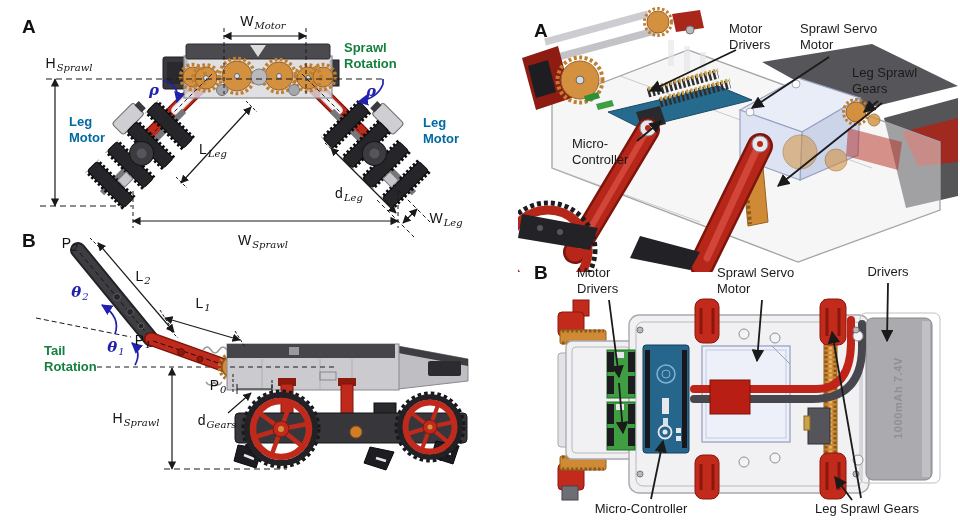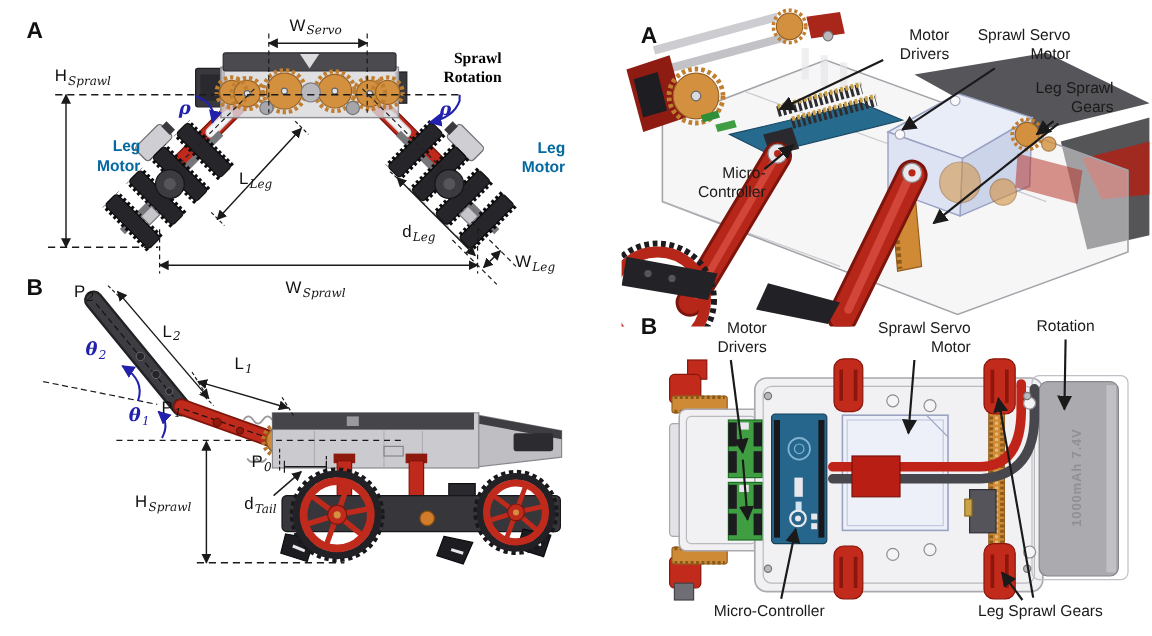--- a/index.html
+++ b/index.html
@@ -1,23 +1,23 @@
 <!DOCTYPE html>
 <html><head>
 <meta charset="utf-8">
 <style>
   html,body { margin:0; padding:0; background:#fff; }
   .stage { position:relative; width:960px; height:530px; background:#ffffff; overflow:hidden;
            font-family:"Liberation Sans",sans-serif; }
   .stage svg.art { position:absolute; left:0; top:0; }
-  .lbl { position:absolute; transform:translate(-50%,-50%); text-align:right;
+  .lbl { position:absolute; transform:translate(-50%,-50%); text-align:left;
          font:600 13px/1.22 "Liberation Sans",sans-serif; color:#1a1a1a; }
   .plain { font-weight:400; }
   .nowrap { white-space:nowrap; }
-  .blue { color:#000000;font-family:Liberation Serif, serif; }
+  .blue { color:#15803d; }
   .redlbl { color:#0369a1; }
   .tag { position:absolute; font:bold 19px "Liberation Sans",sans-serif; color:#111; }
   .vlab { position:absolute; transform:translate(-50%,-50%); white-space:nowrap;
           font:400 14px "Liberation Sans",sans-serif; color:#111; }
   .vlab .vs { font:italic 10px "DejaVu Serif",serif; vertical-align:-3px; margin-left:1px; }
   .gk { font:italic 600 15px "DejaVu Serif",serif; color:#2121ad; }
   .gk .vs { font:italic 10px "DejaVu Serif",serif; vertical-align:-3px; color:#2121ad; }
   .batt-print { position:absolute; transform:translate(-50%,-50%) rotate(-90deg);
                 font:600 11px "Liberation Sans",sans-serif; color:#8f8f96;
                 letter-spacing:.6px; white-space:nowrap; }
@@ -445,50 +445,51 @@
     <line x1="619" y1="383" x2="623" y2="433" marker-end="url(#mA)"></line>
     <line x1="762" y1="300" x2="757" y2="361" marker-end="url(#mA)"></line>
     <line x1="888" y1="283" x2="887" y2="341" marker-end="url(#mA)"></line>
     <line x1="651" y1="499" x2="663" y2="441" marker-end="url(#mA)"></line>
     <line x1="861" y1="498" x2="832" y2="332" marker-end="url(#mA)"></line>
     <line x1="852" y1="500" x2="835" y2="477" marker-end="url(#mA)"></line>
   </g>
 </svg>
 
 <div class="tag" style="left:22px;top:16px">A</div>
-<div class="vlab" style="left:263px;top:22px"><span>W</span><span class="vs">Servo</span></div>
+<div class="vlab" style="left:263px;top:22px"><span>W</span><span class="vs">Motor</span></div>
 <div class="lbl blue" style="left:381px;top:56px;width:74px">Sprawl Rotation</div>
 <div class="vlab" style="left:69px;top:64px"><span>H</span><span class="vs">Sprawl</span></div>
 <div class="vlab gk" style="left:154px;top:90px">ρ</div>
 <div class="vlab gk" style="left:371px;top:91px">ρ</div>
 <div class="lbl redlbl" style="left:93px;top:130px;width:48px">Leg Motor</div>
 <div class="lbl redlbl" style="left:447px;top:131px;width:48px">Leg Motor</div>
 <div class="vlab" style="left:213px;top:150px"><span>L</span><span class="vs">Leg</span></div>
 <div class="vlab" style="left:349px;top:194px"><span>d</span><span class="vs">Leg</span></div>
 <div class="vlab" style="left:263px;top:241px"><span>W</span><span class="vs">Sprawl</span></div>
 <div class="vlab" style="left:446px;top:219px"><span>W</span><span class="vs">Leg</span></div>
 
 <div class="tag" style="left:22px;top:230px">B</div>
 <div class="vlab" style="left:70px;top:244px"><span>P</span><span class="vs">2</span></div>
 <div class="vlab" style="left:143px;top:277px"><span>L</span><span class="vs">2</span></div>
 <div class="vlab gk" style="left:80px;top:292px"><span>θ</span><span class="vs">2</span></div>
 <div class="vlab" style="left:203px;top:304px"><span>L</span><span class="vs">1</span></div>
 <div class="vlab gk" style="left:116px;top:347px"><span>θ</span><span class="vs">1</span></div>
 <div class="vlab" style="left:143px;top:341px"><span>P</span><span class="vs">1</span></div>
+<div class="lbl blue" style="left:77px;top:359px;width:66px">Tail Rotation</div>
 <div class="vlab" style="left:218px;top:386px"><span>P</span><span class="vs">0</span></div>
-<div class="vlab" style="left:217px;top:421px"><span>d</span><span class="vs">Tail</span></div>
+<div class="vlab" style="left:217px;top:421px"><span>d</span><span class="vs">Gears</span></div>
 <div class="vlab" style="left:136px;top:419px"><span>H</span><span class="vs">Sprawl</span></div>
 
 <div class="tag" style="left:534px;top:20px">A</div>
 <div class="lbl plain" style="left:760px;top:37px;width:62px">Motor Drivers</div>
 <div class="lbl plain" style="left:846px;top:37px;width:92px">Sprawl Servo Motor</div>
 <div class="lbl plain" style="left:890px;top:81px;width:76px">Leg Sprawl Gears</div>
 <div class="lbl plain" style="left:605px;top:152px;width:66px">Micro-Controller</div>
 
 <div class="tag" style="left:534px;top:262px">B</div>
 <div class="lbl plain" style="left:608px;top:281px;width:62px">Motor Drivers</div>
 <div class="lbl plain" style="left:763px;top:281px;width:92px">Sprawl Servo Motor</div>
-<div class="lbl plain nowrap" style="left:888px;top:272px">Rotation</div>
+<div class="lbl plain nowrap" style="left:888px;top:272px">Drivers</div>
 <div class="lbl plain nowrap" style="left:641px;top:509px">Micro-Controller</div>
 <div class="lbl plain nowrap" style="left:867px;top:509px">Leg Sprawl Gears</div>
 <div class="batt-print" style="left:898px;top:398px">1000mAh 7.4V</div>
 
 </div>
 
 </body></html>

